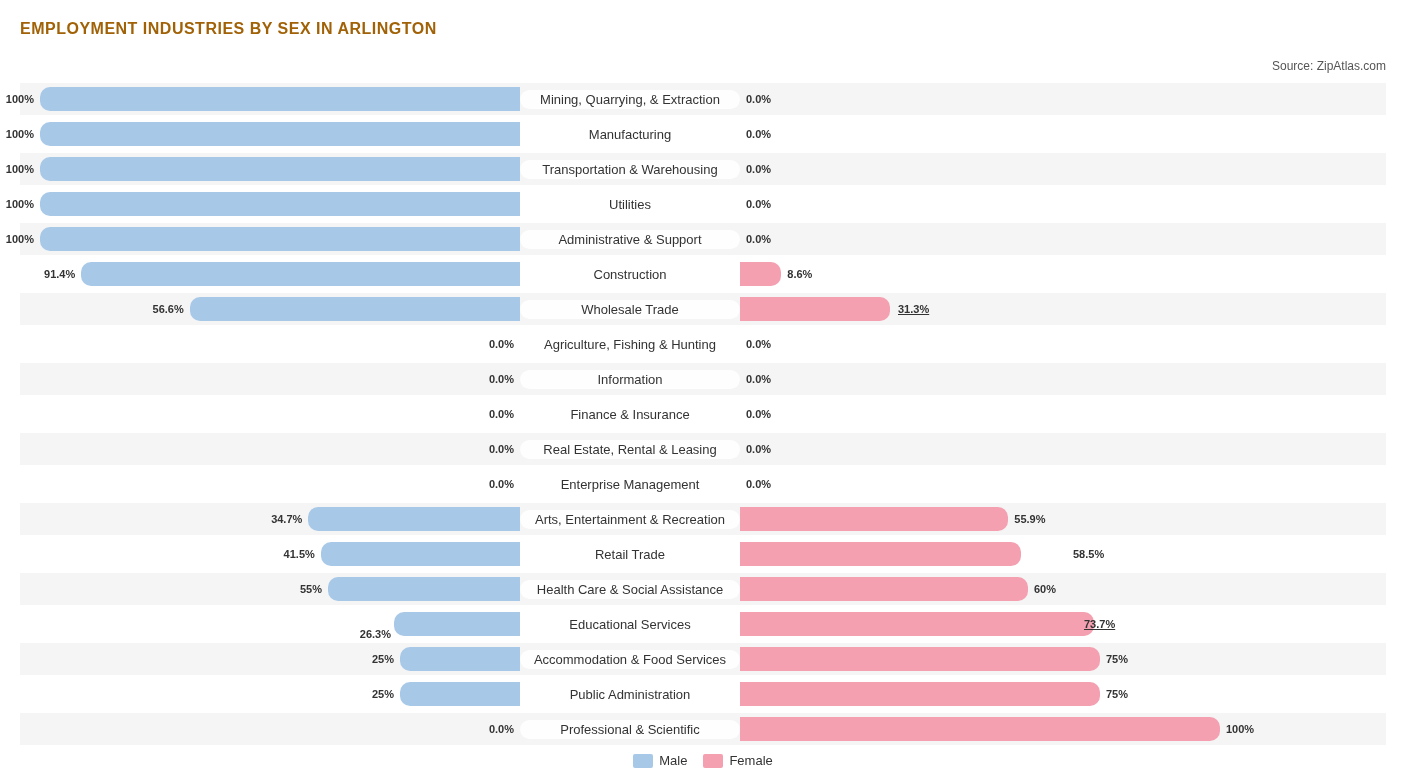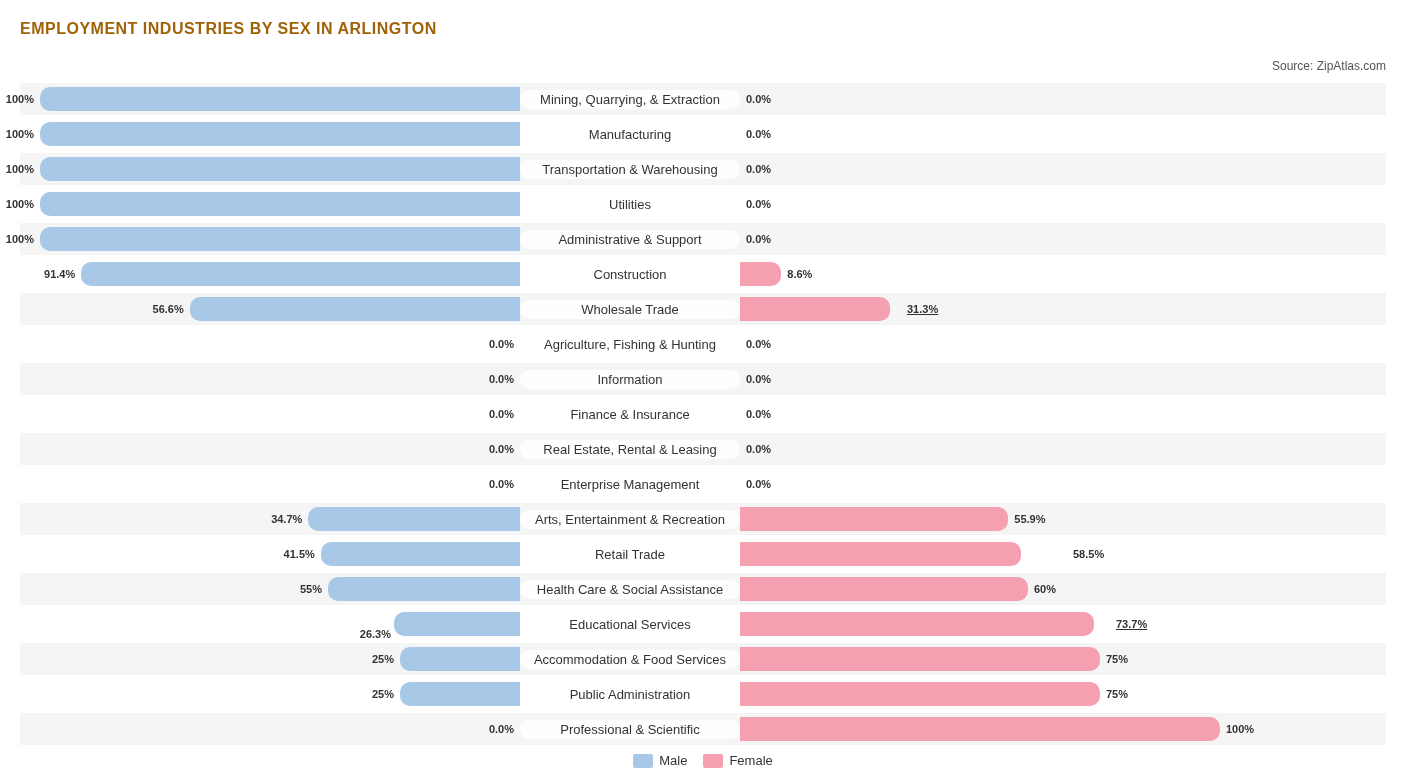--- a/index.html
+++ b/index.html
@@ -187,21 +187,21 @@
       </div>
     </div>
     <div class="bar-row row-bg">
       <div class="left-section">
         <div class="male-bar" style="width: 330.24px;"></div>
         <span class="male-pct" style="right: 336.24px;">56.6%</span>
       </div>
       <div class="label-center">Wholesale Trade</div>
       <div class="right-section">
         <div class="female-bar" style="width: 150.24px;"></div>
-        <span class="female-pct" style="left: 167px; text-decoration: underline;">31.3%</span>
+        <span class="female-pct" style="left: 158px; text-decoration: underline;">31.3%</span>
       </div>
     </div>
     <div class="bar-row row-bg2">
       <div class="left-section">
         <span class="male-pct" style="right: 6px;">0.0%</span>
       </div>
       <div class="label-center">Agriculture, Fishing &amp; Hunting</div>
       <div class="right-section">
         <span class="female-pct" style="left: 6px;">0.0%</span>
       </div>
@@ -276,21 +276,21 @@
       </div>
     </div>
     <div class="bar-row row-bg2">
       <div class="left-section">
         <div class="male-bar" style="width: 126.24px;"></div>
         <span class="male-pct" style="right: 129px; margin-top: 20px;">26.3%</span>
       </div>
       <div class="label-center">Educational Services</div>
       <div class="right-section">
         <div class="female-bar" style="width: 353.76px;"></div>
-        <span class="female-pct" style="left: 376px; text-decoration: underline;">73.7%</span>
+        <span class="female-pct" style="left: 344px; text-decoration: underline;">73.7%</span>
       </div>
     </div>
     <div class="bar-row row-bg">
       <div class="left-section">
         <div class="male-bar" style="width: 120px;"></div>
         <span class="male-pct" style="right: 126px;">25%</span>
       </div>
       <div class="label-center">Accommodation &amp; Food Services</div>
       <div class="right-section">
         <div class="female-bar" style="width: 360px;"></div>

